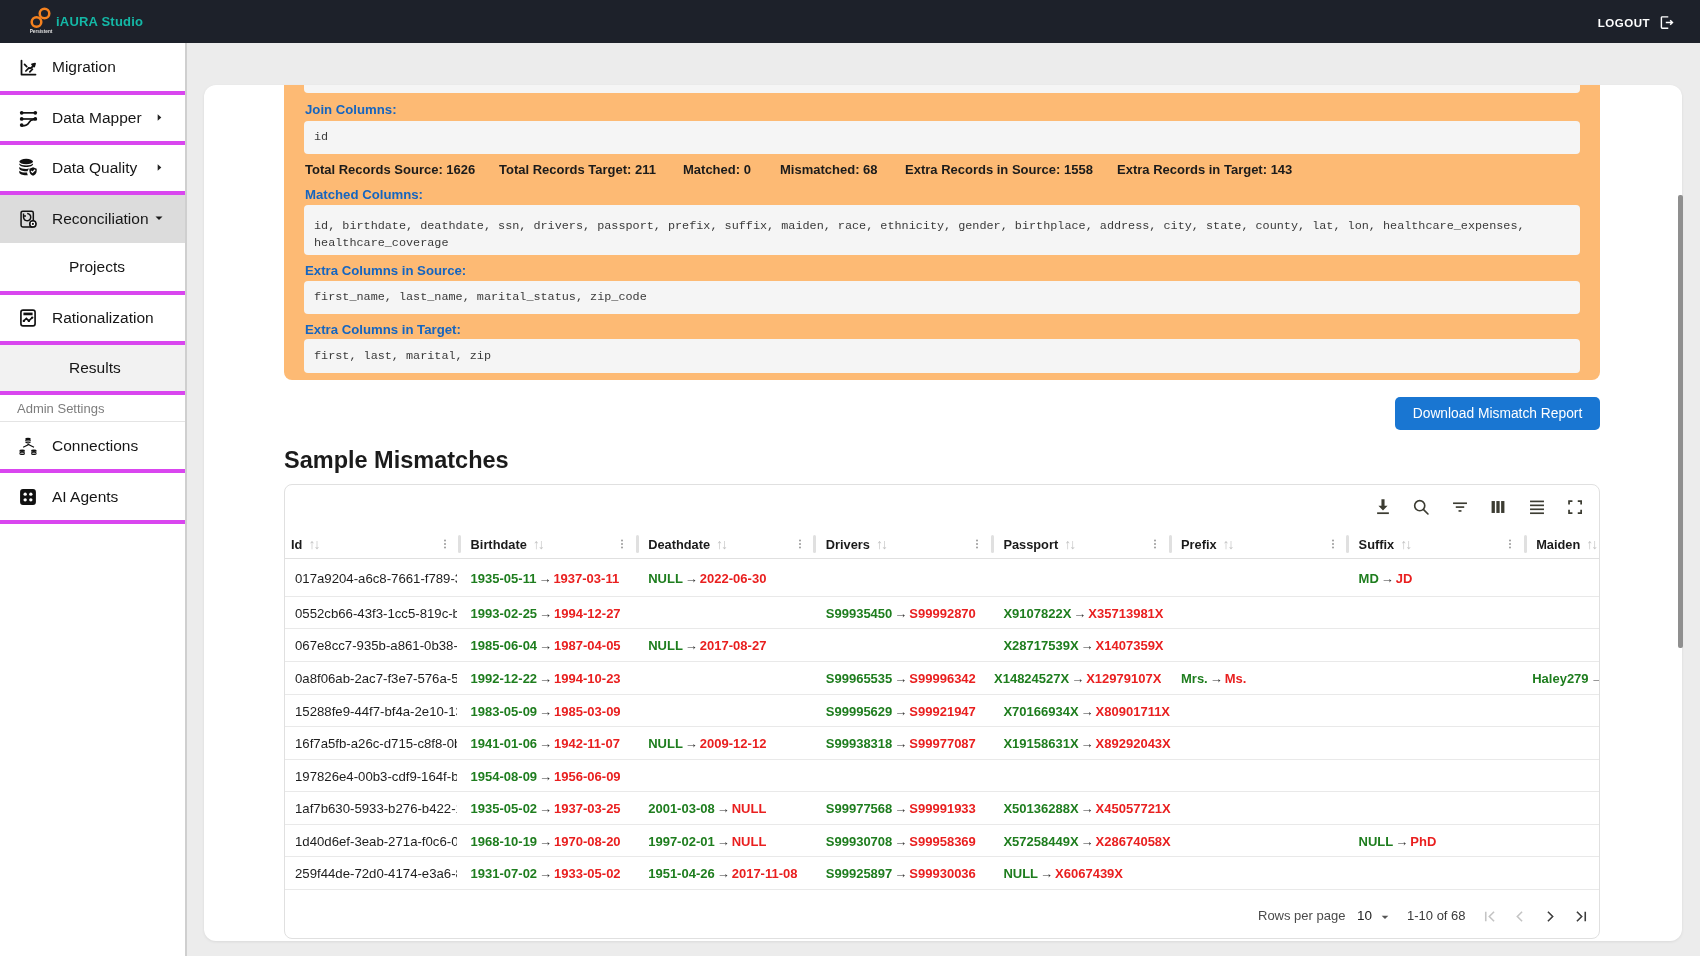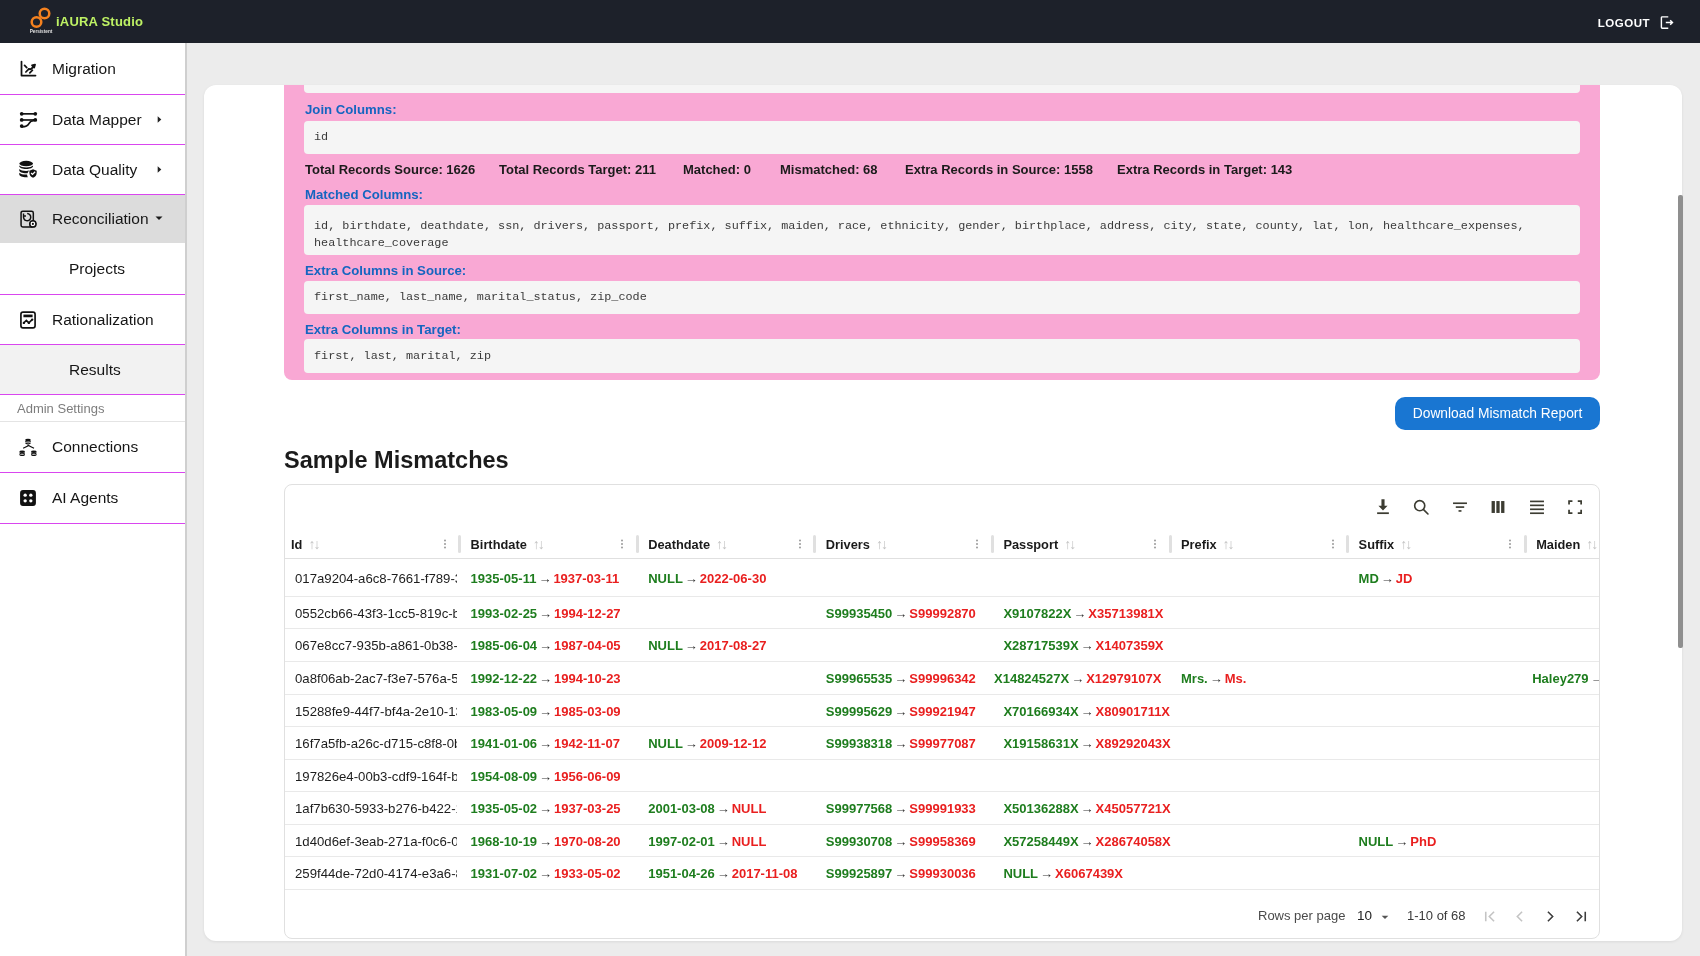--- a/index.html
+++ b/index.html
@@ -1,44 +1,44 @@
 <!DOCTYPE html>
 <html><head><meta charset="utf-8"><title>iAURA Studio</title>
 <style>
 * { margin:0; padding:0; box-sizing:border-box; }
 html,body { width:1700px; height:956px; overflow:hidden; font-family:"Liberation Sans",sans-serif; background:#ececec; }
 #app { position:relative; width:1700px; height:956px; }
 
 
 #topbar { position:absolute; left:0; top:0; width:1700px; height:43px; background:#1d212a; z-index:30; }
 #topbar .logo { position:absolute; left:28px; top:5px; }
-#topbar .brand { position:absolute; left:56px; top:14px; color:#bef264; font-size:13px; font-weight:bold; letter-spacing:.2px; }
+#topbar .brand { position:absolute; left:56px; top:14px; color:#14b8a6; font-size:13px; font-weight:bold; letter-spacing:.2px; }
 #topbar .logout { position:absolute; right:25px; top:14px; color:#fff; font-size:11.5px; font-weight:bold; letter-spacing:.5px; display:flex; align-items:center; gap:8px; }
 
 
 #sidebar { position:absolute; left:0; top:43px; width:187px; height:913px; background:#fff; border-right:2px solid #cfcfcf; z-index:20; }
-.sitem { position:relative; display:flex; align-items:center; border-bottom:1px solid #d946ef; background:#fff; }
+.sitem { position:relative; display:flex; align-items:center; border-bottom:4px solid #d946ef; background:#fff; }
 .sitem .sic { margin-left:17px; width:22px; display:flex; justify-content:center; }
 .sitem .slbl { margin-left:13px; font-size:15.5px; color:#161616; }
 .sitem .chev { position:absolute; right:20px; top:50%; transform:translateY(-50%); }
 .sitem.active { background:#dcdcdc; }
 .sitem.selected { background:#f2f2f2; }
 .ssec { height:27px; border-bottom:1px solid #e4e4e4; font-size:13px; color:#7d7d7d; display:flex; align-items:center; padding-left:17px; }
 
 
 #main { position:absolute; left:189px; top:43px; width:1511px; height:913px; background:#ececec; }
 #card { position:absolute; left:15px; top:42px; width:1478px; height:856px; background:#fff; border-radius:12px; box-shadow:0 1px 3px rgba(0,0,0,.08); }
 
 
-#panel { position:absolute; left:80px; top:0; width:1316px; height:295px; background:#f9a8d4; border-radius:0 0 8px 8px; }
+#panel { position:absolute; left:80px; top:0; width:1316px; height:295px; background:#fdba74; border-radius:0 0 8px 8px; }
 .pbox { position:absolute; left:20px; width:1276px; background:#f5f5f5; border-radius:4px; font-family:"Liberation Mono",monospace; font-size:11.8px; color:#3a3a3a; padding-left:10px; display:flex; align-items:center; }
 .plbl { position:absolute; left:21px; font-size:13.2px; font-weight:bold; color:#1565c0; }
 .pstat { position:absolute; top:77px; font-size:13px; font-weight:bold; color:#1b1b1b; }
 
-#dlbtn { position:absolute; left:1191px; top:312px; width:205px; height:33px; background:#1976d2; color:#fff; font-size:13.8px; font-weight:400; border-radius:10px; display:flex; align-items:center; justify-content:center; }
+#dlbtn { position:absolute; left:1191px; top:312px; width:205px; height:33px; background:#1976d2; color:#fff; font-size:13.8px; font-weight:400; border-radius:5px; display:flex; align-items:center; justify-content:center; }
 #smhead { position:absolute; left:80px; top:362px; font-size:23.5px; font-weight:bold; color:#1b1b1b; }
 
 
 #twrap { position:absolute; left:80px; top:399px; width:1316px; height:455px; border:1px solid #e0e0e0; border-radius:8px; background:#fff; overflow:hidden; }
 #toolbar { position:absolute; top:0; left:0; right:0; height:44px; }
 #toolbar .tics { position:absolute; right:13px; top:11px; display:flex; gap:16.5px; }
 #thead { position:absolute; top:44px; left:0; width:1316px; height:30px; border-bottom:1px solid #e0e0e0; }
 .hcell { position:absolute; top:0; height:30px; display:flex; align-items:center; font-size:12.8px; font-weight:bold; color:#1b1b1b; gap:6px; }
 .hcell .sort { display:flex; }
 .colsep { position:absolute; top:6px; height:18px; width:3px; background:#e0e0e0; border-radius:2px; }

